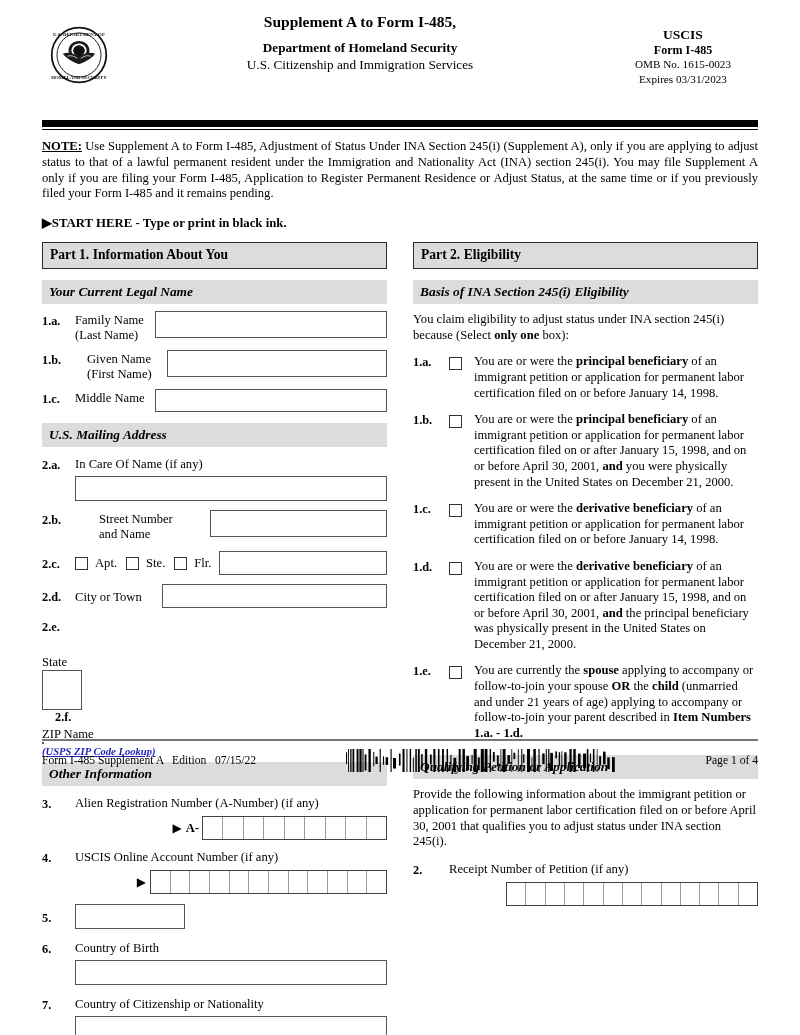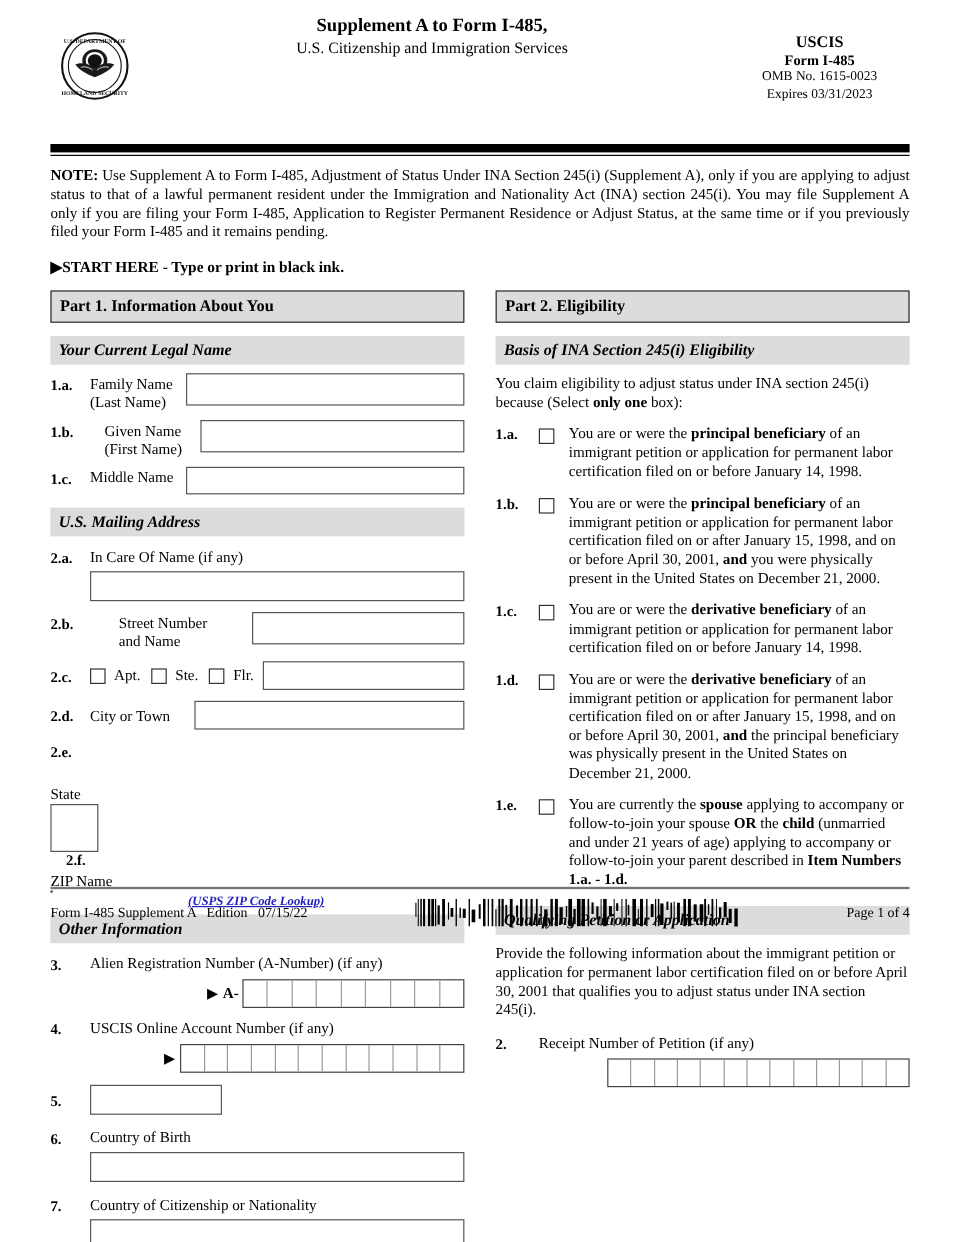--- a/index.html
+++ b/index.html
@@ -79,21 +79,21 @@
     margin-top: 2px;
   }
 
   
   .note {
     font-size: 12.6px;
     line-height: 15.8px;
     margin-top: 9px;
     text-align: justify;
   }
-  .note b { font-weight: bold; }
+  .note b { font-weight: bold; text-decoration: underline; }
   .start-here {
     font-size: 12.8px;
     font-weight: bold;
     margin-top: 13px;
   }
 
   
   .columns {
     display: flex;
     margin-top: 11px;
@@ -162,21 +162,21 @@
     width: 13px;
     height: 13px;
     border: 1.2px solid #333;
     box-sizing: border-box;
     display: inline-block;
     flex: 0 0 13px;
     background: #fff;
   }
 
   .usps {
-    text-align: center;
+    text-align: left;
     font-size: 10.6px;
     font-weight: bold;
     font-style: italic;
     color: #2222bb;
     text-decoration: underline;
     margin-top: 2px;
     padding-right: 2px;
   }
 
   
@@ -278,20 +278,21 @@
         <path d="M50 33 C55 33 60 37 60 42 C60 48 55 52 50 54 C45 52 40 48 40 42 C40 37 45 33 50 33 Z" fill="#111"></path>
         <path d="M22 48 C30 44 40 46 48 52 L50 54 L52 52 C60 46 70 44 78 48 C72 56 62 62 50 66 C38 62 28 56 22 48 Z" fill="#1a1a1a"></path>
         <path d="M30 52 C36 50 42 52 47 56 M70 52 C64 50 58 52 53 56" stroke="#fff" stroke-width="1.2" fill="none"></path>
         <text x="50" y="17" font-family="Liberation Serif, serif" font-size="8.4" font-weight="bold" fill="#111" text-anchor="middle">U.S. DEPARTMENT OF</text>
         <text x="50" y="91" font-family="Liberation Serif, serif" font-size="8.4" font-weight="bold" fill="#111" text-anchor="middle">HOMELAND SECURITY</text>
       </svg>
     </div>
 
     <div class="title-block">
       <div class="form-title">Supplement A to Form I-485,</div>
+      <div class="dept-line">Department of Homeland Security</div>
       <div class="agency-line">U.S. Citizenship and Immigration Services</div>
     </div>
 
     <div class="uscis-block">
       <div class="b1">USCIS</div>
       <div class="b2">Form I-485</div>
       <div class="s1">OMB No. 1615-0023</div>
       <div class="s2">Expires 03/31/2023</div>
     </div>
   </div>

